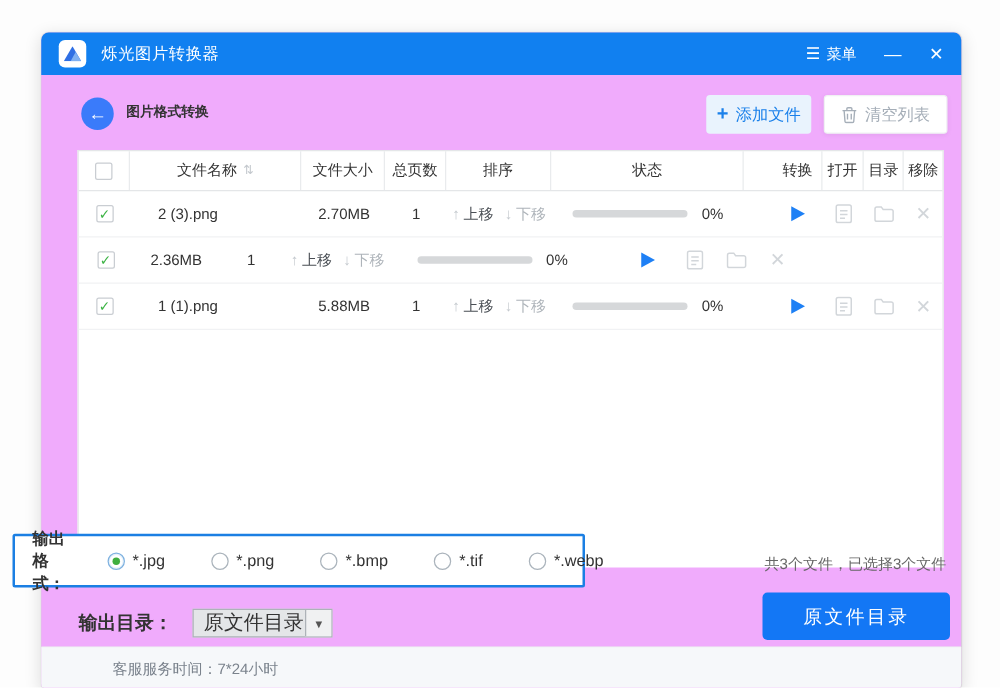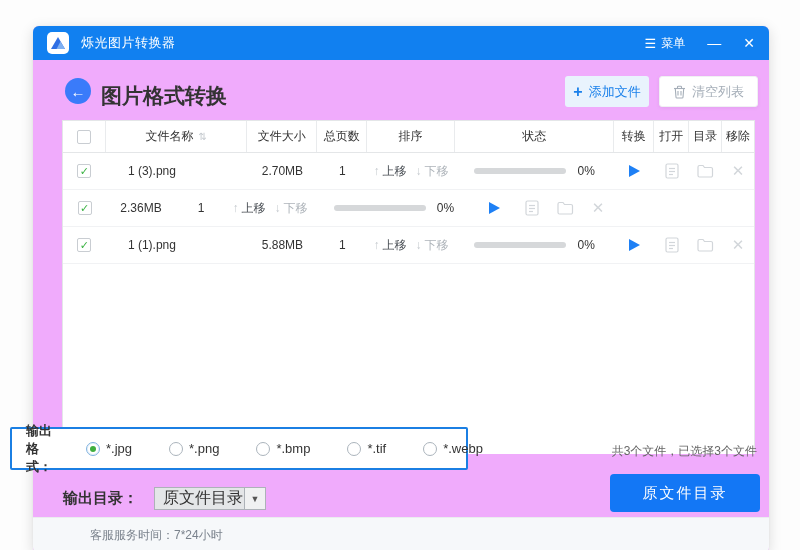--- a/index.html
+++ b/index.html
@@ -28,21 +28,21 @@
   .tb-right { margin-left:auto; display:flex; align-items:center; color:#fff; }
   .menu-btn { font-size:12px; display:flex; align-items:center; gap:5px; cursor:default; }
   .menu-glyph { font-size:13px; }
   .win-btn { font-size:14px; margin-left:22px; line-height:1; }
   
   .page-header { position:absolute; left:0; top:48px; width:100%; height:38px; }
   .back-btn {
     position:absolute; left:32px; top:4px; width:26px; height:26px; border-radius:50%;
     background:#3A7BFA; color:#fff; font-size:15px; display:flex; align-items:center; justify-content:center;
   }
-  .page-title { position:absolute; left:68px; top:8px; font-size:21px; font-weight:bold; color:#333; }
+  .page-title { position:absolute; left:68px; top:8px; font-size:11px; font-weight:bold; color:#333; }
   .add-btn {
     position:absolute; left:532px; top:2px; width:84px; height:31px;
     background:#E9F3FD; border:none; border-radius:3px; color:#1A80EA; font-size:13px;
     display:flex; align-items:center; justify-content:center; gap:6px;
   }
   .add-plus { font-size:16px; font-weight:bold; line-height:1; }
   .clear-btn {
     position:absolute; left:626px; top:2px; width:99px; height:31px;
     background:#fff; border:1px solid #F0F1F3; border-radius:3px; color:#A5AEB8; font-size:13px;
     display:flex; align-items:center; justify-content:center; gap:6px;
@@ -56,21 +56,21 @@
   .thead { display:flex; height:32px; border-bottom:1px solid #E4E6E8; }
   .th {
     display:flex; align-items:center; justify-content:center; height:100%;
     border-right:1px solid #E9EBED; color:#333;
   }
   .th:last-child { border-right:none; }
   .sort-glyph { color:#C3C8CD; font-size:10px; margin-left:5px; }
   .tr { display:flex; height:37px; align-items:center; border-bottom:1px solid #F1F2F4; }
   .td { display:flex; align-items:center; justify-content:center; }
   .c0{width:43px;} .c1{width:142px;} .c2{width:70px;} .c3{width:50px;} .c4{width:88px;}
-  .c5{width:160px;} .c6{width:40px;} .c7{width:35px;} .c8{width:33px;} .c9{width:32px;}
+  .c5{width:160px;} .c6{width:40px;margin-left:24px;} .c7{width:35px;} .c8{width:33px;} .c9{width:32px;}
   .td.c1 { justify-content:flex-start; padding-left:22px; }
   .checkbox {
     width:14px; height:14px; border:1px solid #C9CDD2; border-radius:2px; background:#fff;
     display:flex; align-items:center; justify-content:center; font-size:11px; font-weight:bold; color:#3CB344;
   }
   .move { display:flex; align-items:center; gap:3px; }
   .arrow { color:#C4C9CE; font-size:12px; }
   .mv-up { color:#4A4F55; margin-right:6px; }
   .mv-down { color:#AEB4BA; }
   .progress-track { width:92px; height:6px; border-radius:3px; background:#D6D8DA; margin-right:11px; }
@@ -180,21 +180,21 @@
       <div class="th c6">转换</div>
       <div class="th c7">打开</div>
       <div class="th c8">目录</div>
       <div class="th c9">移除</div>
     </div>
     <div class="tbody">
         <div class="tr">
     <div class="td c0">
             <span class="checkbox">✓</span>
           </div>
-    <div class="td c1">1 (3).png</div>
+    <div class="td c1">2 (3).png</div>
     <div class="td c2">2.70MB</div>
     <div class="td c3">1</div>
     <div class="td c4 move">
       <span class="arrow">↑</span>
       <span class="mv-up">上移</span>
       <span class="arrow">↓</span>
       <span class="mv-down">下移</span>
     </div>
     <div class="td c5">
       <span class="progress-track"></span>

